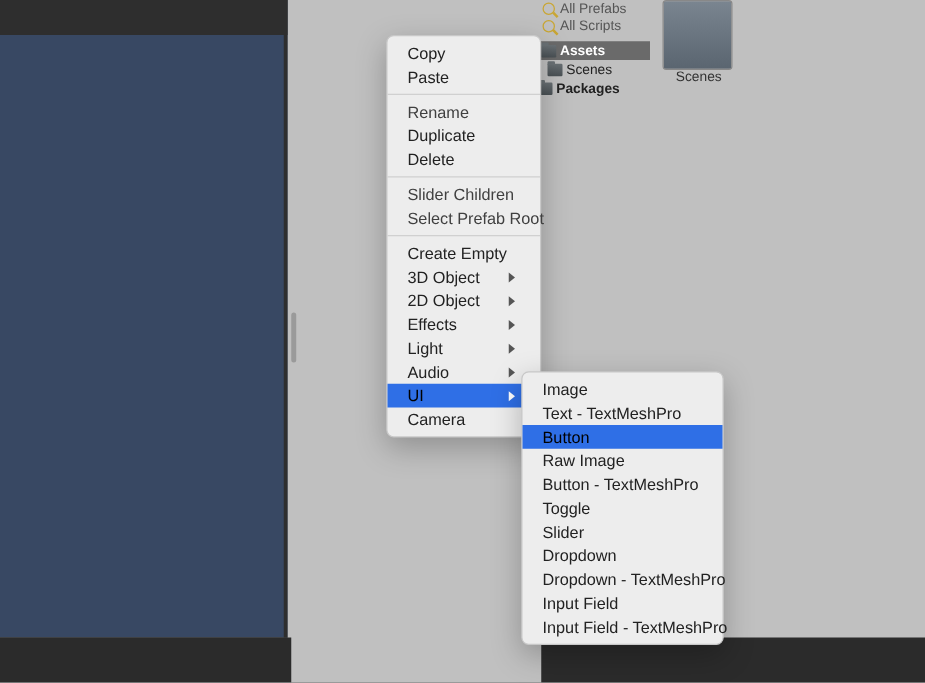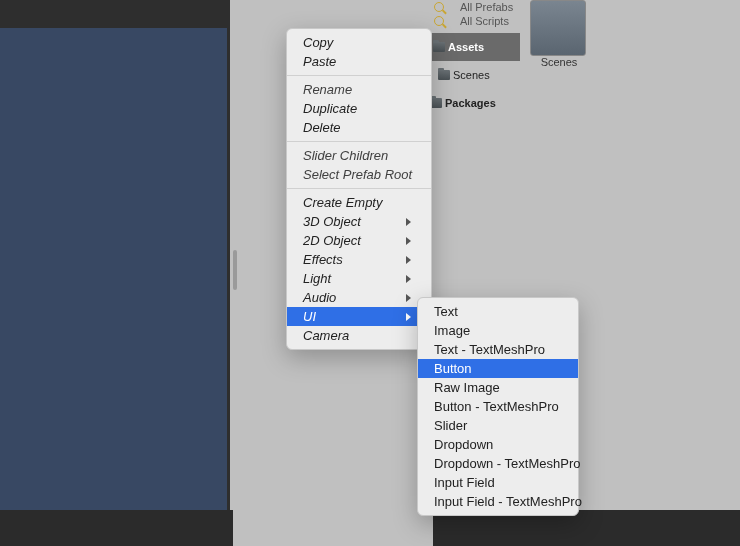--- a/index.html
+++ b/index.html
@@ -48,21 +48,21 @@
     border-radius: 2px;
   }
   .filter-row {
     position: absolute;
     left: 434px; top: 0;
     font-size: 11px;
     color: #555;
   }
   .filter-item {
     display: flex; align-items: center;
-    gap: 16px; padding: 1px 0;
+    gap: 4px; padding: 1px 0;
   }
   .mag {
     width: 10px; height: 10px;
     border: 1.5px solid #c9a633;
     border-radius: 50%;
     position: relative;
   }
   .mag::after {
     content: "";
     position: absolute;
@@ -73,21 +73,21 @@
   }
   .tree {
     position: absolute;
     left: 420px; top: 33px;
     width: 100px;
     font-size: 11px;
   }
   .tree-row {
     display: flex; align-items: center;
     gap: 3px;
-    height: 28px;
+    height: 15px;
     padding-left: 2px;
     color: #222;
   }
   .tree-row.sel {
     background: #6a6a6a;
     color: #fff;
   }
   .tree-row.bold { font-weight: bold; }
   .tree-arrow {
     width: 0; height: 0;
@@ -144,36 +144,36 @@
     display: flex;
     align-items: center;
     justify-content: space-between;
     padding: 2px 20px 2px 16px;
     height: 19px;
     white-space: nowrap;
   }
   .menu-item.disabled { color: #404040; }
   .menu-item.hl {
     background: #2f6fe6;
-    color: #ffffff;
+    color: #000000;
   }
   .menu-sep {
     height: 1px;
     margin: 4px 0;
     background: #d0d0d0;
   }
   .sub-arrow {
     width: 0; height: 0;
     border-top: 4px solid transparent;
     border-bottom: 4px solid transparent;
     border-left: 5px solid #555;
     margin-left: 14px;
   }
   .menu-item.hl .sub-arrow { border-left-color: #fff; }
-  #menu-main { left: 286px; top: 28px; width: 146px; font-style: italic; }
+  #menu-main { left: 309px; top: 28px; width: 124px; }
   #menu-sub  { left: 417px; top: 297px; width: 162px; }
 </style>
 </head>
 <body>
 
 <div class="dark-strip"></div>
 <div class="bottom-bar"></div>
 
 <div class="hier-panel"></div>
 <div class="collapse-handle"></div>
@@ -263,38 +263,38 @@
       <span>UI</span>
       <span class="sub-arrow"></span>
     </div>
   <div class="menu-item">
       <span>Camera</span>
     </div>
 </div>
 
 <div id="menu-sub" class="menu">
   <div class="menu-item">
-      <span>Text</span>
-    </div>
-  <div class="menu-item">
       <span>Image</span>
     </div>
   <div class="menu-item">
       <span>Text - TextMeshPro</span>
     </div>
   <div class="menu-item hl">
       <span>Button</span>
     </div>
   <div class="menu-item">
       <span>Raw Image</span>
     </div>
   <div class="menu-item">
       <span>Button - TextMeshPro</span>
     </div>
   <div class="menu-item">
+      <span>Toggle</span>
+    </div>
+  <div class="menu-item">
       <span>Slider</span>
     </div>
   <div class="menu-item">
       <span>Dropdown</span>
     </div>
   <div class="menu-item">
       <span>Dropdown - TextMeshPro</span>
     </div>
   <div class="menu-item">
       <span>Input Field</span>

